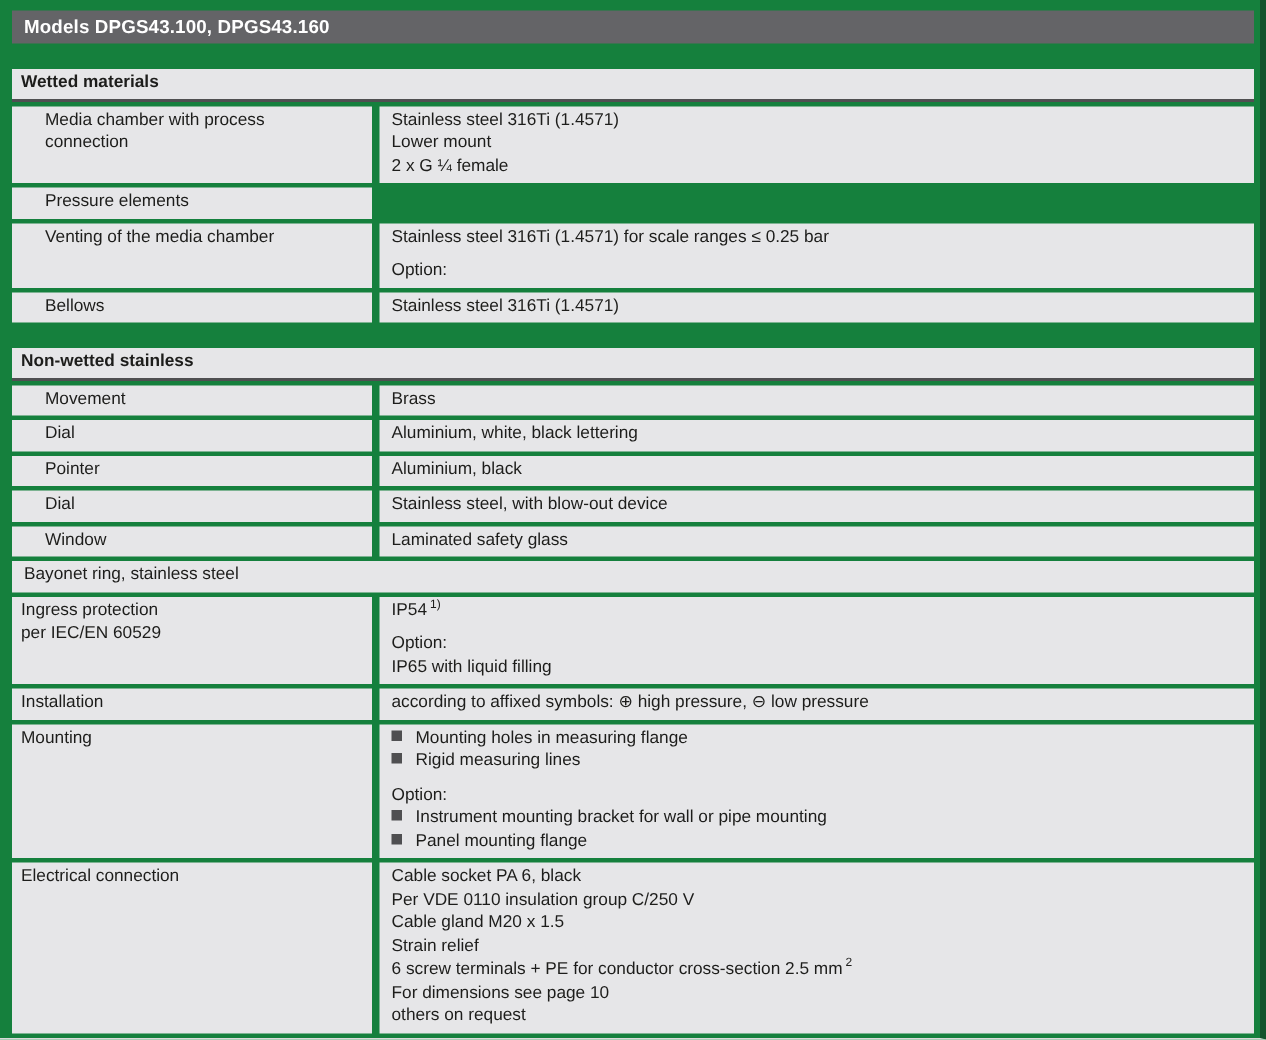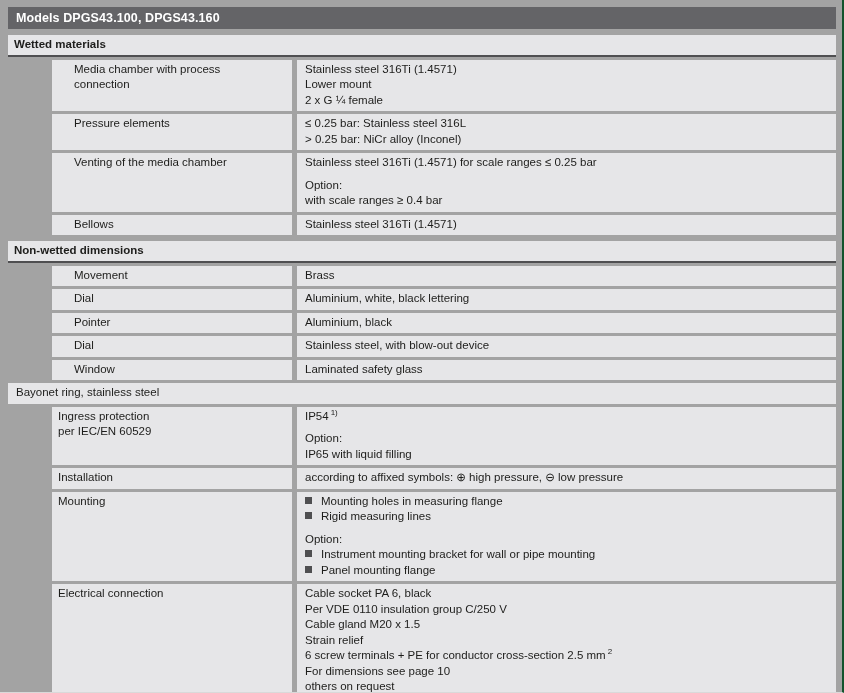--- a/index.html
+++ b/index.html
@@ -1,41 +1,41 @@
 <!DOCTYPE html>
 <html><head>
 <meta charset="utf-8">
 <style>
   html,body{margin:0;padding:0;background:#ffffff;}
   .page{
     position:relative;
     width:844px;height:693px;
-    background:#a3a3a3;
+    background:#15803d;
     box-sizing:border-box;
-    border-right:2px solid #14532d;
+    border-right:4px solid #14532d;
     border-bottom:1px solid #d9d9d9;
     font-family:"Liberation Sans",sans-serif;
     color:#1d1d1b;
     overflow:hidden;
   }
   .spec-table{
     position:absolute;
     left:8px;top:7px;
     width:828px;
   }
   .title-bar{
     background:#646467;
     color:#ffffff;
     font-size:12.5px;
     font-weight:bold;
     padding:4px 8px 4px 8px;
     letter-spacing:.1px;
   }
   .section-header{
-    margin-top:6px;
+    margin-top:17px;
     background:#e6e6e8;
     font-size:11.5px;
     font-weight:bold;
     line-height:15.5px;
     padding:2px 6px 2px 6px;
     border-bottom:2px solid #4f4f51;
   }
   .spec-row{
     display:flex;
     gap:5px;
@@ -47,21 +47,20 @@
     font-size:11.5px;
     line-height:15.5px;
     padding:2px 8px 3px 8px;
     box-sizing:border-box;
   }
   .cell.label{
     width:240px;
     flex:0 0 240px;
     padding-left:22px;
     white-space:pre-line;
-    margin-left:44px;
   }
   .spec-row.bold-label .cell.label{
     font-weight:normal;
     padding-left:6px;
   }
   .cell.value{
     flex:1 1 auto;
   }
   .block.spaced{
     margin-top:7px;
@@ -97,48 +96,41 @@
           <div class="cell value">
             <div class="block">
               <div class="vline"><span class="txt">Stainless steel 316Ti (1.4571)</span></div>
               <div class="vline"><span class="txt">Lower mount</span></div>
               <div class="vline"><span class="txt">2 x G ¼ female</span></div>
             </div>
           </div>
         </div>
         <div class="spec-row">
           <div class="cell label">Pressure elements</div>
-          <div class="cell value">
-            <div class="block">
-              <div class="vline"><span class="txt">≤ 0.25 bar: Stainless steel 316L</span></div>
-              <div class="vline"><span class="txt">&gt; 0.25 bar: NiCr alloy (Inconel)</span></div>
-            </div>
-          </div>
         </div>
         <div class="spec-row">
           <div class="cell label">Venting of the media chamber</div>
           <div class="cell value">
             <div class="block">
               <div class="vline"><span class="txt">Stainless steel 316Ti (1.4571) for scale ranges ≤ 0.25 bar</span></div>
             </div>
             <div class="block spaced">
               <div class="vline"><span class="txt">Option:</span></div>
-              <div class="vline"><span class="txt">with scale ranges ≥ 0.4 bar</span></div>
             </div>
           </div>
         </div>
         <div class="spec-row">
           <div class="cell label">Bellows</div>
           <div class="cell value">
             <div class="block">
               <div class="vline"><span class="txt">Stainless steel 316Ti (1.4571)</span></div>
             </div>
           </div>
         </div>
-        <div class="section-header">Non-wetted dimensions</div>
+        <div class="section-header">Non-wetted stainless</div>
         <div class="spec-row">
           <div class="cell label">Movement</div>
           <div class="cell value">
             <div class="block">
               <div class="vline"><span class="txt">Brass</span></div>
             </div>
           </div>
         </div>
         <div class="spec-row">
           <div class="cell label">Dial</div>

